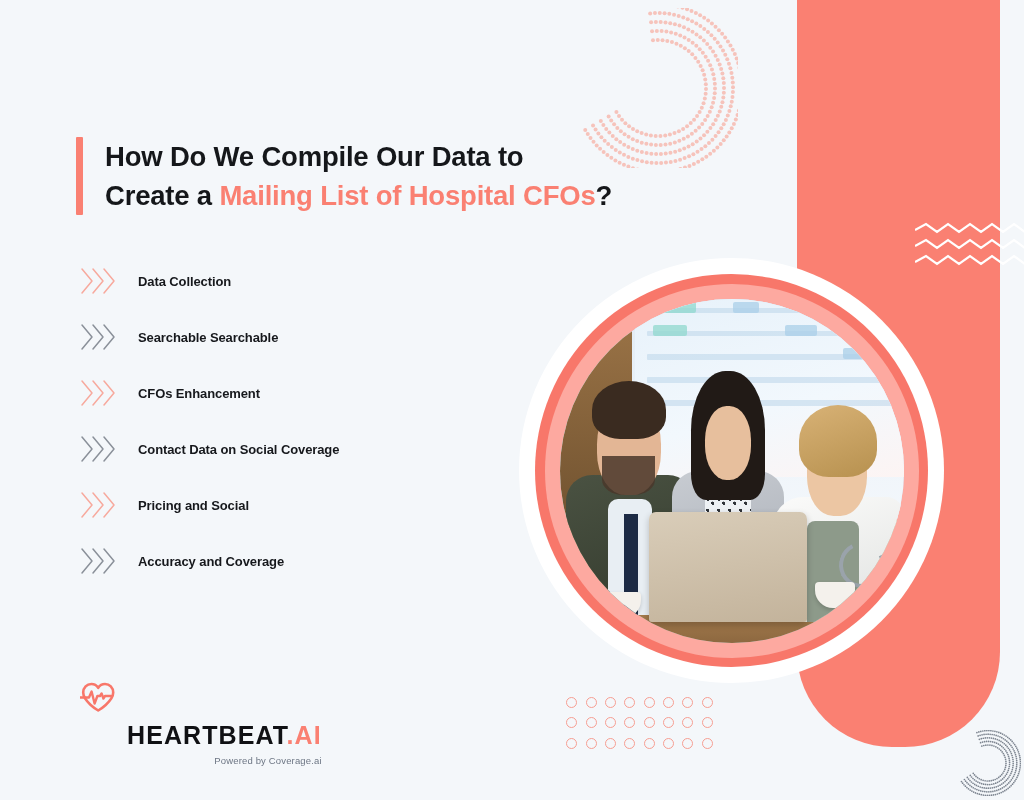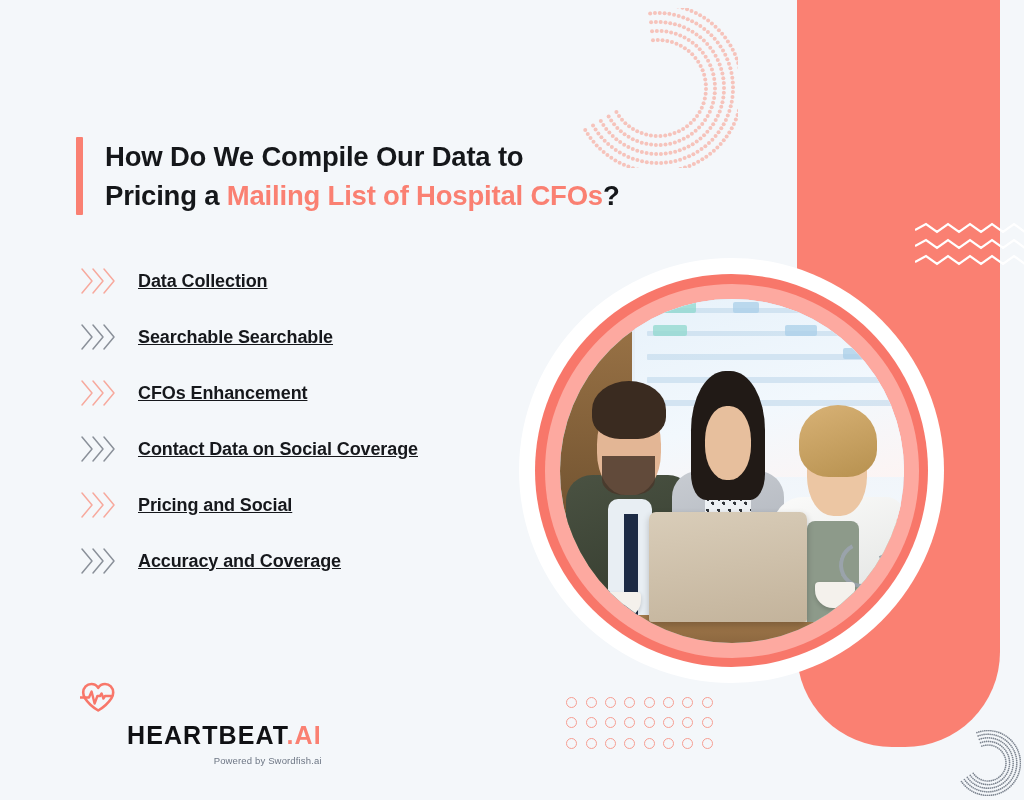--- a/index.html
+++ b/index.html
@@ -243,26 +243,25 @@
   .feature-item {
     display:flex; align-items:center;
     height:56px;
     gap:0;
   }
   .chev-icon {
     flex:0 0 62px;
     display:flex; align-items:center; padding-left:4px;
   }
   .feature-label {
-    font-size:18px;
+    font-size:13px;
     font-weight:600;
     color:#16181c;
     letter-spacing:-.1px;
     white-space:nowrap;
-    text-decoration:underline;
   }
 
   
   .logo {
     position:absolute; left:4px; top:679px;
     display:flex; align-items:flex-start; gap:11px;
   }
   .logo-mark { flex:0 0 auto; margin-top:2px; }
   .logo-text { display:flex; flex-direction:column; }
   .logo-word {
@@ -964,21 +963,21 @@
         <circle cx="6.46" cy="51.58" r="0.85" fill="#7d8590"></circle>
       </g>
   </svg>
 
   <div class="content">
 
     <div class="title-wrap">
       <div class="title-bar"></div>
       <h1 class="title-text">
         <span>How Do We Compile Our Data to</span><br>
-        <span>Pricing a </span><span class="title-accent">Mailing List of Hospital CFOs</span><span>?</span>
+        <span>Create a </span><span class="title-accent">Mailing List of Hospital CFOs</span><span>?</span>
       </h1>
     </div>
 
     <div class="feature-list" id="feature-list">
         <div class="feature-item">
           <span class="chev-icon">
             <svg width="40" height="30" viewBox="0 0 40 30">
               <path d="M2 3 L12 15 L2 27" fill="none" stroke="#f7a99d" stroke-width="1.5" stroke-linejoin="round" stroke-linecap="round"></path>
               <path d="M13 3 L23 15 L13 27" fill="none" stroke="#f7a99d" stroke-width="1.5" stroke-linejoin="round" stroke-linecap="round"></path>
               <path d="M24 3 L34 15 L24 27" fill="none" stroke="#f7a99d" stroke-width="1.5" stroke-linejoin="round" stroke-linecap="round"></path>
@@ -1040,18 +1039,18 @@
 
     <div class="logo">
       <svg class="logo-mark" width="36" height="32" viewBox="0 0 36 32">
         <path d="M18.2 29.5C18.2 29.5 3.2 20.6 3.2 11.6 3.2 6.6 6.9 3 11.4 3c3 0 5.4 1.6 6.8 3.8C19.6 4.6 22 3 25 3c4.5 0 8.2 3.6 8.2 8.6 0 9-15 17.9-15 17.9z" fill="none" stroke="#f8776a" stroke-width="2.6" stroke-linejoin="round"></path>
         <polyline points="0.5,16.5 9,16.5 11.6,10.5 14.6,22.5 17.4,15 20,15 21.6,12.4 23.4,17.6 25,15 31,15" fill="none" stroke="#f8776a" stroke-width="2.4" stroke-linecap="round" stroke-linejoin="round"></polyline>
       </svg>
       <div class="logo-text">
         <div class="logo-word">
           <span>HEARTBEAT</span><span class="logo-ai">.AI</span>
         </div>
-        <div class="logo-sub">Powered by Swordfish.ai</div>
+        <div class="logo-sub">Powered by Coverage.ai</div>
       </div>
     </div>
 
   </div>
 </div>
 
 </body></html>

